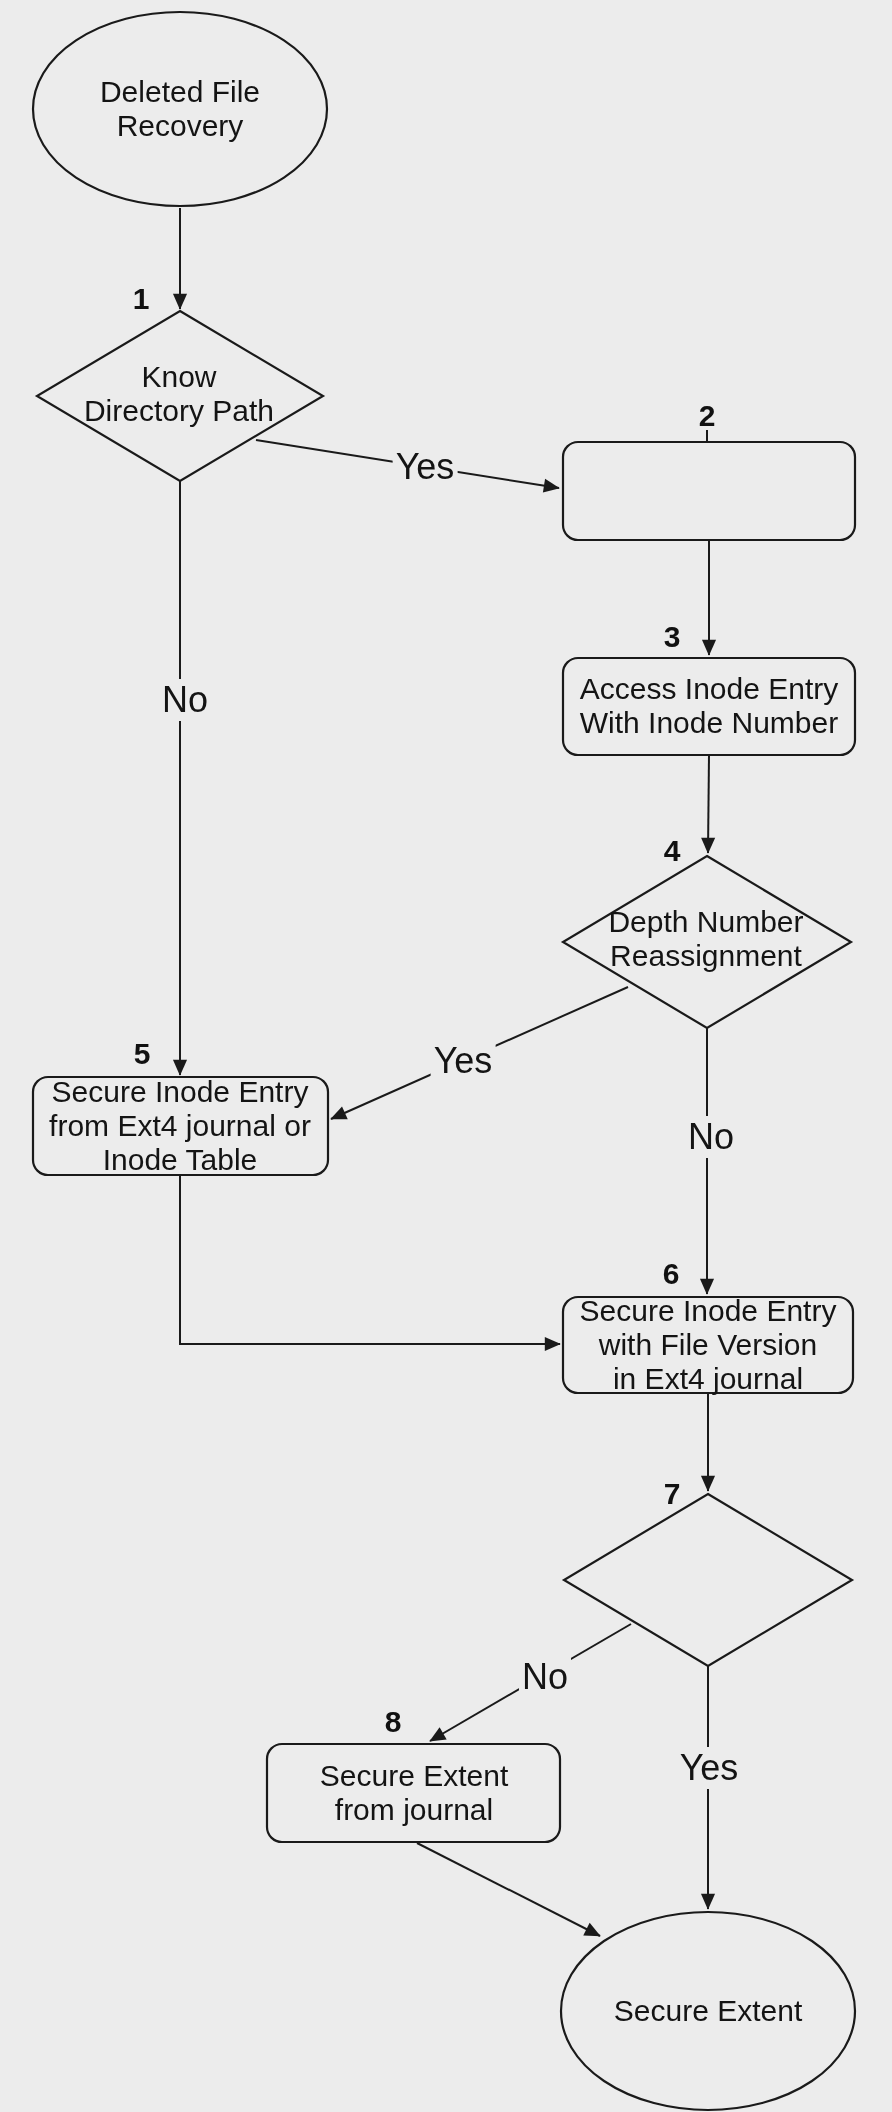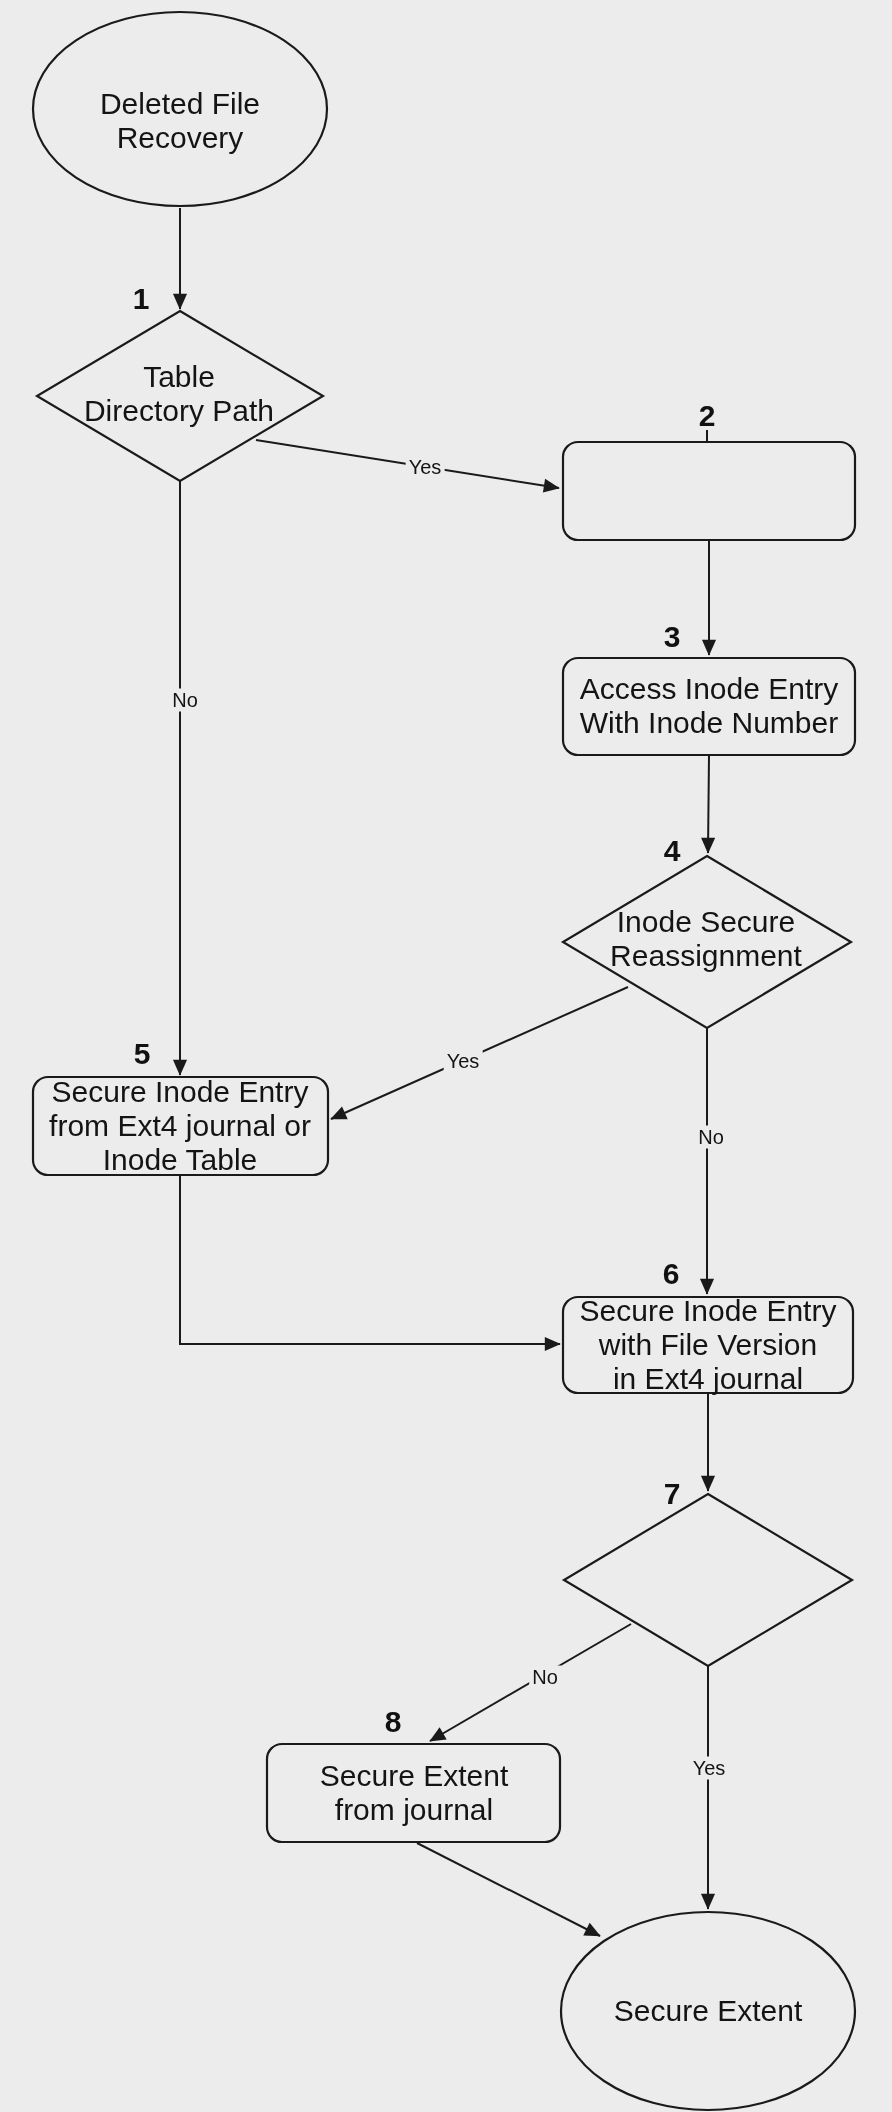--- a/index.html
+++ b/index.html
@@ -29,21 +29,21 @@
     position: absolute;
     transform: translate(-50%, -50%);
     font-size: 30px;
     font-weight: bold;
     color: #111;
     pointer-events: none;
   }
   .elabel {
     position: absolute;
     transform: translate(-50%, -50%);
-    font-size: 20px;
+    font-size: 36px;
     color: #141414;
     background: #ececec;
     padding: 0 3px;
     pointer-events: none;
   }
 </style>
 </head>
 <body>
 
 <div id="canvas">
@@ -78,27 +78,27 @@
       <rect x="563" y="658" width="292" height="97" rx="15"></rect>
       <polygon points="707,856 851,942 707,1028 563,942"></polygon>
       <rect x="33" y="1077" width="295" height="98" rx="15"></rect>
       <rect x="563" y="1297" width="290" height="96" rx="15"></rect>
       <polygon points="708,1494 852,1580 708,1666 564,1580"></polygon>
       <rect x="267" y="1744" width="293" height="98" rx="15"></rect>
       <ellipse cx="708" cy="2011" rx="147" ry="99"></ellipse>
     </g>
   </svg>
 
-  <div class="nlabel" style="left:180px; top:109px;margin-top:12px;">Deleted File
+  <div class="nlabel" style="left:180px; top:109px;">Deleted File
 Recovery</div>
-  <div class="nlabel" style="left:179px; top:394px;">Table
+  <div class="nlabel" style="left:179px; top:394px;">Know
 Directory Path</div>
   <div class="nlabel" style="left:709px; top:706px;">Access Inode Entry
 With Inode Number</div>
-  <div class="nlabel" style="left:706px; top:939px;">Inode Secure
+  <div class="nlabel" style="left:706px; top:939px;">Depth Number
 Reassignment</div>
   <div class="nlabel" style="left:180px; top:1126px;">Secure Inode Entry
 from Ext4 journal or
 Inode Table</div>
   <div class="nlabel" style="left:708px; top:1345px;">Secure Inode Entry
 with File Version
 in Ext4 journal</div>
   <div class="nlabel" style="left:414px; top:1793px;">Secure Extent
 from journal</div>
   <div class="nlabel" style="left:708px; top:2011px;">Secure Extent</div>

